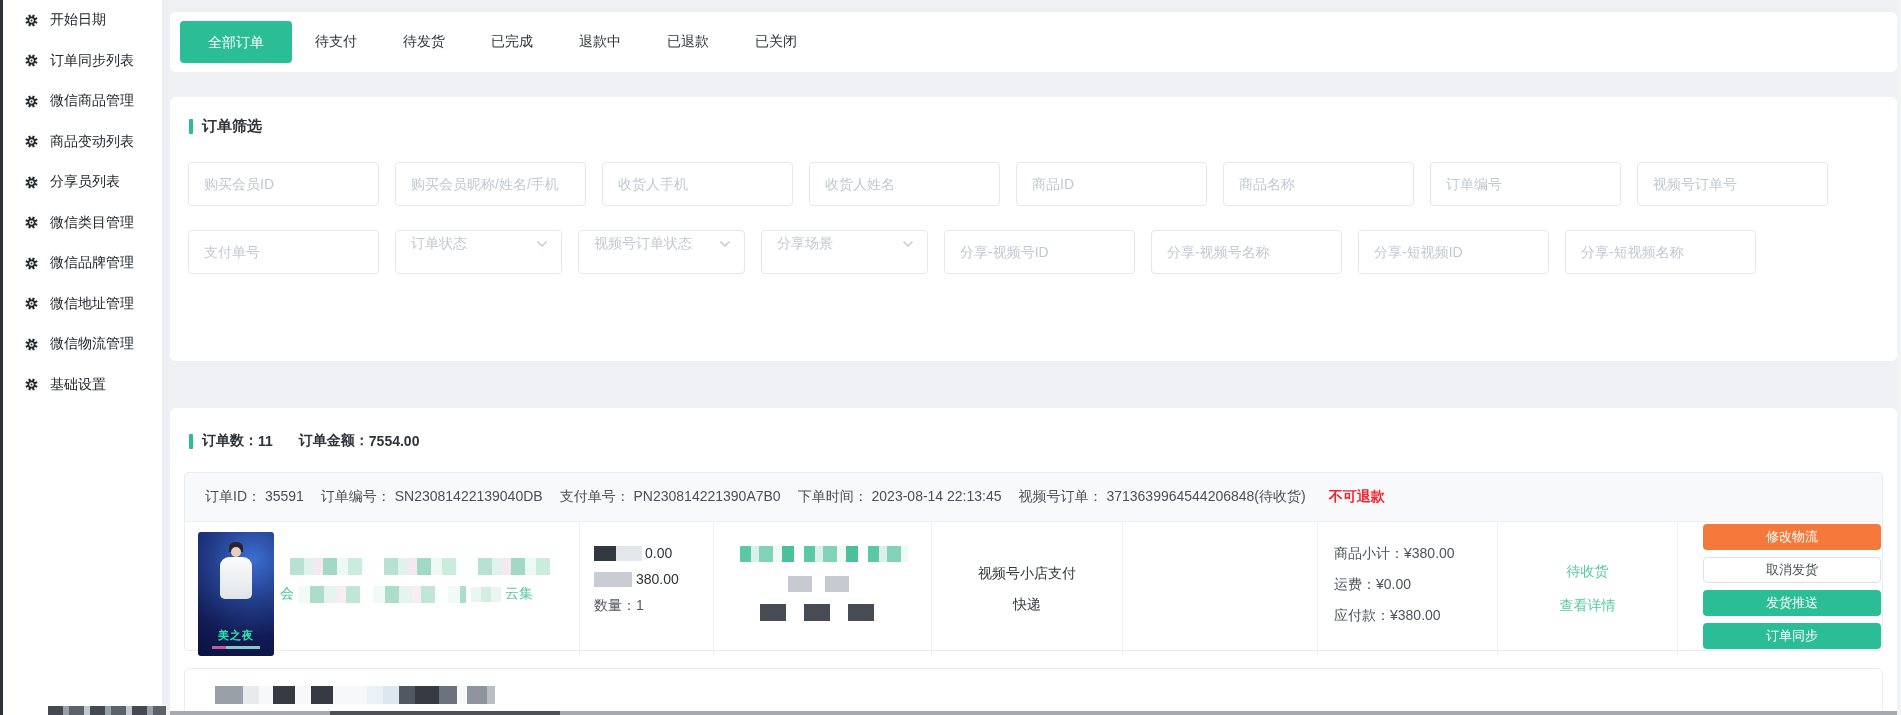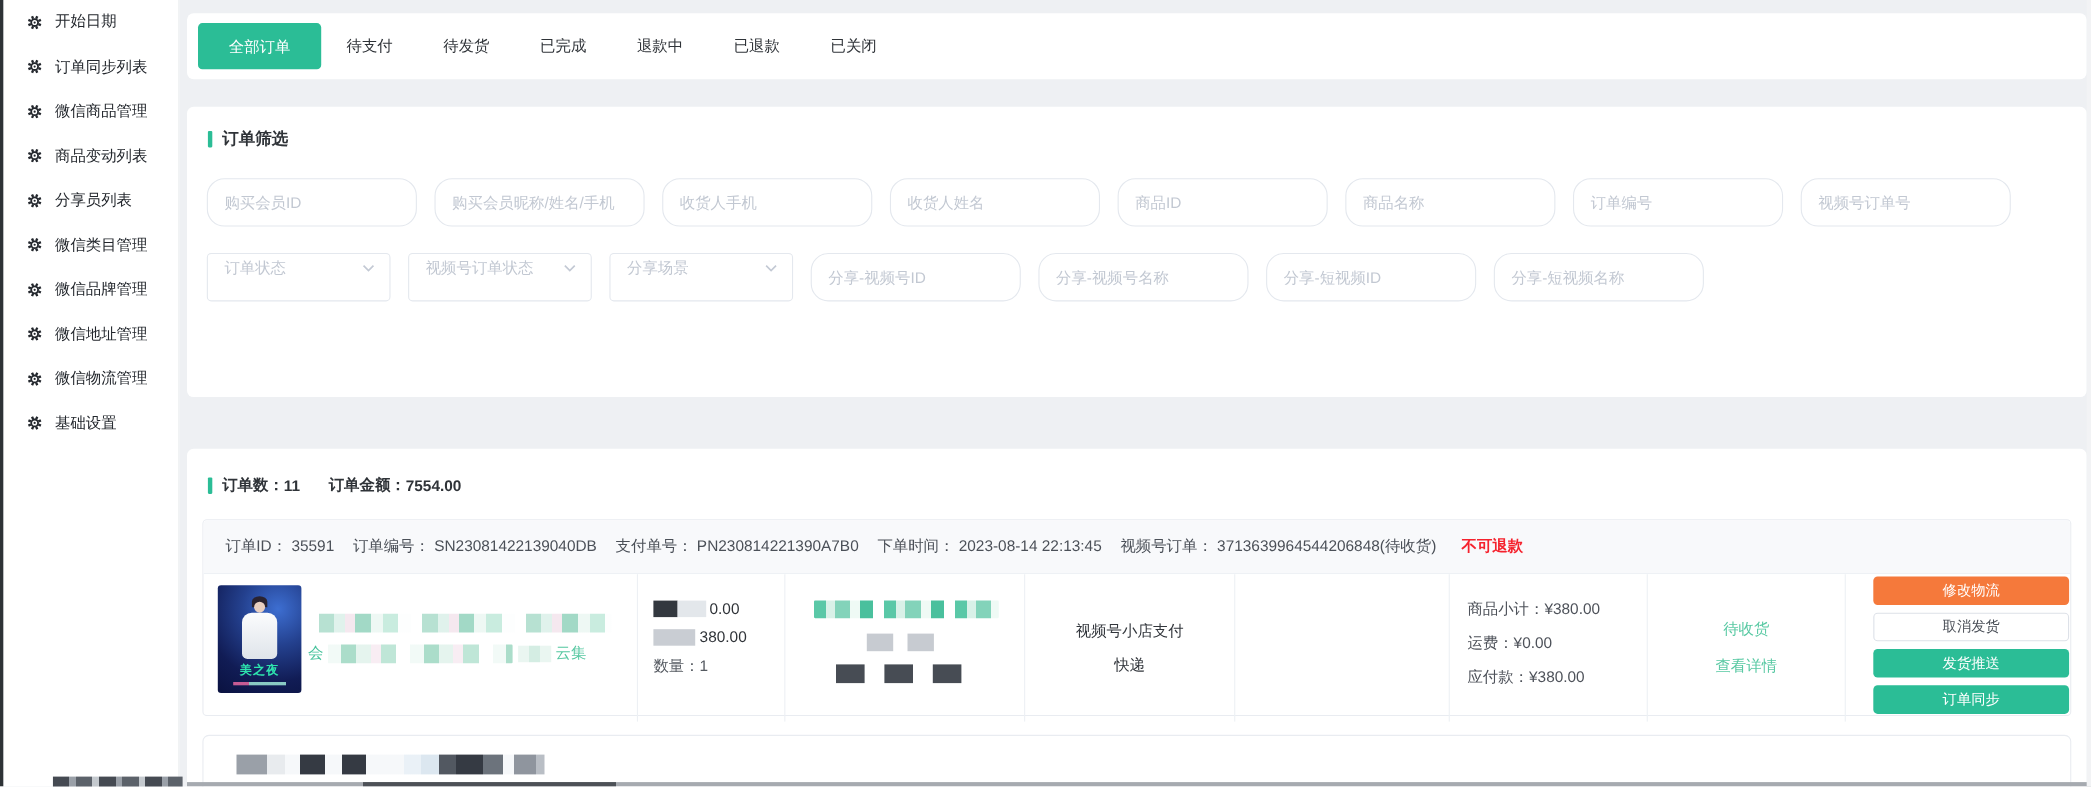--- a/index.html
+++ b/index.html
@@ -19,42 +19,42 @@
   
   .tabbar{display:flex;align-items:center;height:60px;padding-left:10px}
   .tab{font-size:14px;color:#2f3338;margin:0 23px;cursor:pointer;white-space:nowrap}
   .tab.active{background:#2bbd96;color:#fff;height:42px;line-height:42px;padding:0 28px;border-radius:4px;margin:0}
   
   .fhead{display:flex;align-items:center;gap:9px;padding:20px 0 0 19px}
   .vbar{width:4px;height:15px;background:#2bbd96;border-radius:1px;flex:0 0 auto}
   .ftitle{font-size:15px;font-weight:700;color:#2f3338}
   .frows{padding:26px 0 0 18px}
   .frow{display:flex;align-items:center;gap:16px;margin-bottom:24px}
-  .fi{height:44px;width:191px;border:1px solid #e4e8ee;border-radius:16px;font-size:14px;color:#5a5e66;padding:0 15px;box-sizing:border-box;font-family:inherit;outline:none;background:#fff}
+  .fi{height:44px;width:191px;border:1px solid #e4e8ee;border-radius:4px;font-size:14px;color:#5a5e66;padding:0 15px;box-sizing:border-box;font-family:inherit;outline:none;background:#fff}
   .fi::placeholder{color:#c2c8d2}
   .fsel{height:44px;width:167px;border:1px solid #e4e8ee;border-radius:4px;display:flex;align-items:center;justify-content:space-between;padding:0 13px 16px 15px;box-sizing:border-box;font-size:14px;color:#c2c8d2;cursor:pointer;background:#fff;white-space:nowrap}
   .fdate{height:44px;width:420px;border:1px solid #e4e8ee;border-radius:4px;display:flex;align-items:center;padding:0 15px;box-sizing:border-box;font-size:14px;color:#c2c8d2;cursor:pointer;background:#fff}
   .fdate .dph{flex:1;text-align:center}
   .fdate .dsep{color:#2f3338}
   .fbtn{height:44px;width:76px;border-radius:4px;display:flex;align-items:center;justify-content:center;font-size:14px;cursor:pointer;box-sizing:border-box}
   .fbtn.primary{background:#2bbd96;color:#fff}
   .fbtn.plain{background:#fff;border:1px solid #dde1e8;color:#5a5e66}
   
   .sumrow{display:flex;align-items:center;padding:24px 0 0 19px;font-size:14px;color:#2f3338;font-weight:700}
   .sumrow .vbar{margin-right:9px}
   .gap26{width:26px}
   .ordercard{margin:22px 14px 0;border:1px solid #e9ecf1;border-radius:4px;background:#fff}
   .ohead{height:48px;background:#f8f9fb;border-bottom:1px solid #edf0f4;display:flex;align-items:center;padding-left:20px;font-size:14px;color:#4b5058;border-radius:4px 4px 0 0}
   .ohead .part{margin-right:17px;white-space:nowrap}
   .refund{color:#f5222d;font-weight:700;margin-left:6px;white-space:nowrap}
   .obody{display:grid;grid-template-columns:394px 134px 218px 191px 195px 180px 180px 1fr;height:128px}
   .ocell{border-left:1px solid #edf0f4;position:relative;box-sizing:border-box}
   .ocell:first-child{border-left:none}
   
-  .poster{position:absolute;left:13px;top:10px;width:76px;height:98px;border-radius:3px;overflow:hidden;cursor:pointer;
+  .poster{position:absolute;left:13px;top:10px;width:76px;height:124px;border-radius:3px;overflow:hidden;cursor:pointer;
     background:radial-gradient(circle at 72% 22%,#3d6ed1 0%,#24418f 35%,#111c55 70%,#0a1240 100%)}
   .pfig-hair{position:absolute;left:50%;top:10px;margin-left:-7px;width:14px;height:10px;border-radius:50% 50% 0 0;background:#2a2330}
   .pfig-head{position:absolute;left:50%;top:15px;margin-left:-5px;width:10px;height:10px;border-radius:50%;background:#e9cfc0}
   .pfig-coat{position:absolute;left:50%;top:25px;margin-left:-16px;width:32px;height:42px;border-radius:9px 9px 5px 5px;background:linear-gradient(180deg,#fbfcfd,#dfe4ea)}
   .ptitle{position:absolute;left:0;right:0;bottom:13px;text-align:center;font-size:11px;font-weight:700;color:#2ee4ae;letter-spacing:1px}
   .psub{position:absolute;left:14px;right:14px;bottom:7px;height:3px;background:linear-gradient(90deg,#e667a0 0 30%,#9fe8d8 30% 100%);opacity:.85}
   .nline1{position:absolute;left:95px;top:36px;width:276px;height:17px;border-radius:1px;
     background:repeating-linear-gradient(90deg,#fff 0 10px,#b7e1d2 10px 24px,#e0f2ec 24px 34px,#f5e8ef 34px 43px,#a2d9c6 43px 57px,#eef8f4 57px 68px,#c9ecdf 68px 82px,#fdfefe 82px 94px)}
   .nline2{position:absolute;left:95px;top:62px;display:flex;align-items:center;height:20px}
   .nfrag{color:#45c29b;font-size:14px}
@@ -320,20 +320,21 @@
         <input class="fi" placeholder="购买会员ID" style="">
         <input class="fi" placeholder="购买会员昵称/姓名/手机" style="">
         <input class="fi" placeholder="收货人手机" style="">
         <input class="fi" placeholder="收货人姓名" style="">
         <input class="fi" placeholder="商品ID" style="">
         <input class="fi" placeholder="商品名称" style="">
         <input class="fi" placeholder="订单编号" style="">
         <input class="fi" placeholder="视频号订单号" style="">
       </div>
       <div class="frow">
+        <input class="fi" placeholder="支付单号" style="">
         <div class="fsel">
           <span>订单状态</span>
           <span style="display:flex">
             <svg width="12" height="8" viewBox="0 0 12 8" fill="none">
               <path d="M1.5 1.5L6 6l4.5-4.5" stroke="#c3c9d4" stroke-width="1.5"></path>
             </svg>
           </span>
         </div>
         <div class="fsel">
           <span>视频号订单状态</span>

